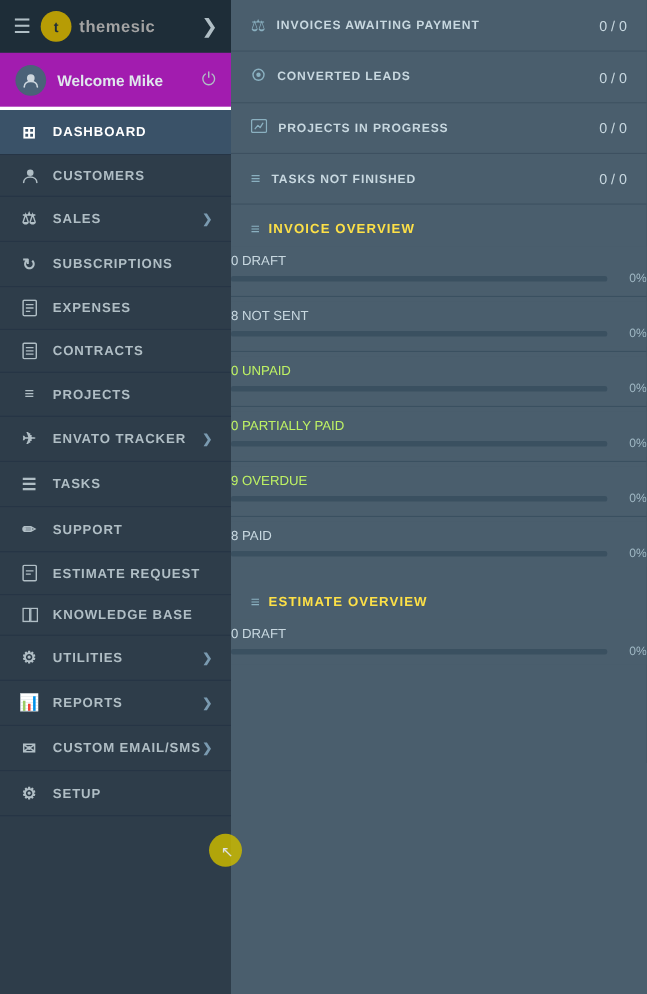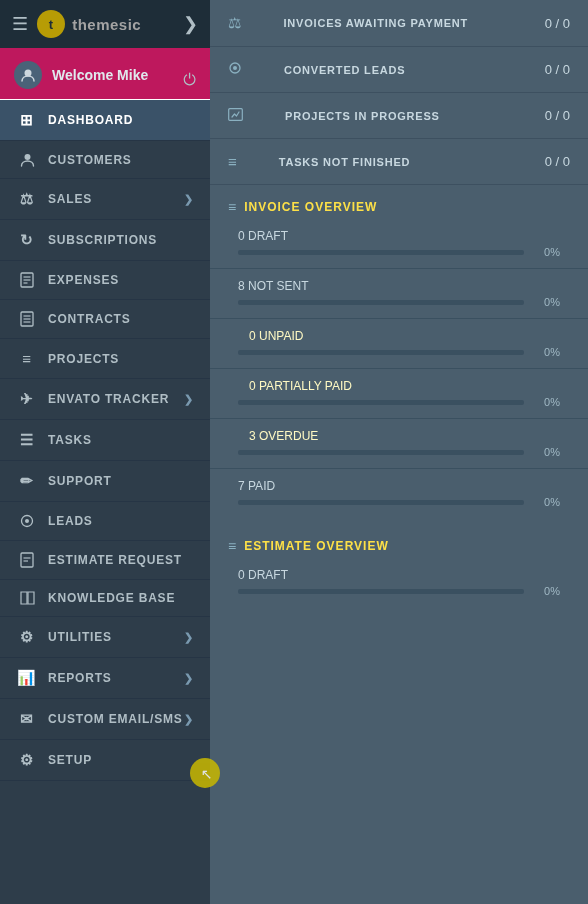--- a/index.html
+++ b/index.html
@@ -61,27 +61,27 @@
       font-weight: 600;
       letter-spacing: 0.5px;
     }
 
     .sidebar-header-right {
       color: #b0bec5;
       font-size: 18px;
     }
 
     .user-section {
-      background: #be185d;
+      background: #a21caf;
       padding: 10px 14px;
       display: flex;
-      align-items: flex-end;
+      align-items: center;
       justify-content: space-between;
       height: 52px;
-      border-bottom: 1px solid #ffffff;
+      border-bottom: 3px solid #ffffff;
     }
 
     .user-left {
       display: flex;
       align-items: center;
       gap: 10px;
     }
 
     .user-avatar-icon {
       width: 28px;
@@ -194,21 +194,20 @@
       font-size: 15px;
     }
 
     .stat-label {
       flex: 1;
       color: #c8d8e0;
       font-size: 11px;
       font-weight: 600;
       letter-spacing: 0.8px;
       text-transform: uppercase;
-      margin-left: 32px;
     }
 
     .stat-value {
       color: #c8d8e0;
       font-size: 13px;
       font-weight: 500;
       text-align: right;
     }
 
     .section-header {
@@ -225,33 +224,32 @@
 
     .section-title {
       color: #fde047;
       font-size: 12px;
       font-weight: 700;
       letter-spacing: 1px;
       text-transform: uppercase;
     }
 
     .progress-item {
-      padding: 6px 28px;
+      padding: 6px 0;
       background: #4a5e6d;
     }
 
     .progress-label {
       color: #c8d8e0;
       font-size: 12px;
       margin-bottom: 3px;
     }
 
     .progress-label.orange {
-      color: #fef9c3;
-      margin-left: 11px;
+      color: #bef264;
     }
 
     .progress-bar-row {
       display: flex;
       align-items: center;
       gap: 8px;
     }
 
     .progress-bar-bg {
       flex: 1;
@@ -401,29 +399,20 @@
     <div class="nav-item">
       <span class="nav-icon">☰</span>
       <span class="nav-label">TASKS</span>
     </div>
 
     <div class="nav-item">
       <span class="nav-icon">✏</span>
       <span class="nav-label">SUPPORT</span>
     </div>
 
-    <div class="nav-item">
-      <span class="nav-icon">
-        <svg width="16" height="16" viewBox="0 0 16 16" fill="none">
-          <circle cx="8" cy="8" r="5.5" stroke="#b0bec5" stroke-width="1.3" fill="none"></circle>
-          <circle cx="8" cy="8" r="2" fill="#b0bec5"></circle>
-        </svg>
-      </span>
-      <span class="nav-label">LEADS</span>
-    </div>
 
     <div class="nav-item">
       <span class="nav-icon">
         <svg width="14" height="16" viewBox="0 0 14 16" fill="none">
           <rect x="1" y="1" width="12" height="14" rx="1" stroke="#b0bec5" stroke-width="1.3" fill="none"></rect>
           <line x1="3.5" y1="6" x2="10.5" y2="6" stroke="#b0bec5" stroke-width="1.2"></line>
           <line x1="3.5" y1="9" x2="8" y2="9" stroke="#b0bec5" stroke-width="1.2"></line>
         </svg>
       </span>
       <span class="nav-label">ESTIMATE REQUEST</span>
@@ -544,32 +533,32 @@
     <div class="progress-bar-row">
       <div class="progress-bar-bg">
         <div class="progress-bar-fill" style="width:0%"></div>
       </div>
       <span class="progress-pct">0%</span>
     </div>
   </div>
   <div class="divider"></div>
 
   <div class="progress-item">
-    <div class="progress-label orange">3 OVERDUE</div>
+    <div class="progress-label orange">9 OVERDUE</div>
     <div class="progress-bar-row">
       <div class="progress-bar-bg">
         <div class="progress-bar-fill" style="width:0%"></div>
       </div>
       <span class="progress-pct">0%</span>
     </div>
   </div>
   <div class="divider"></div>
 
   <div class="progress-item">
-    <div class="progress-label">7 PAID</div>
+    <div class="progress-label">8 PAID</div>
     <div class="progress-bar-row">
       <div class="progress-bar-bg">
         <div class="progress-bar-fill" style="width:0%"></div>
       </div>
       <span class="progress-pct">0%</span>
     </div>
   </div>
 
   <div class="section-header" style="margin-top:10px;">
     <span class="section-header-icon">≡</span>

